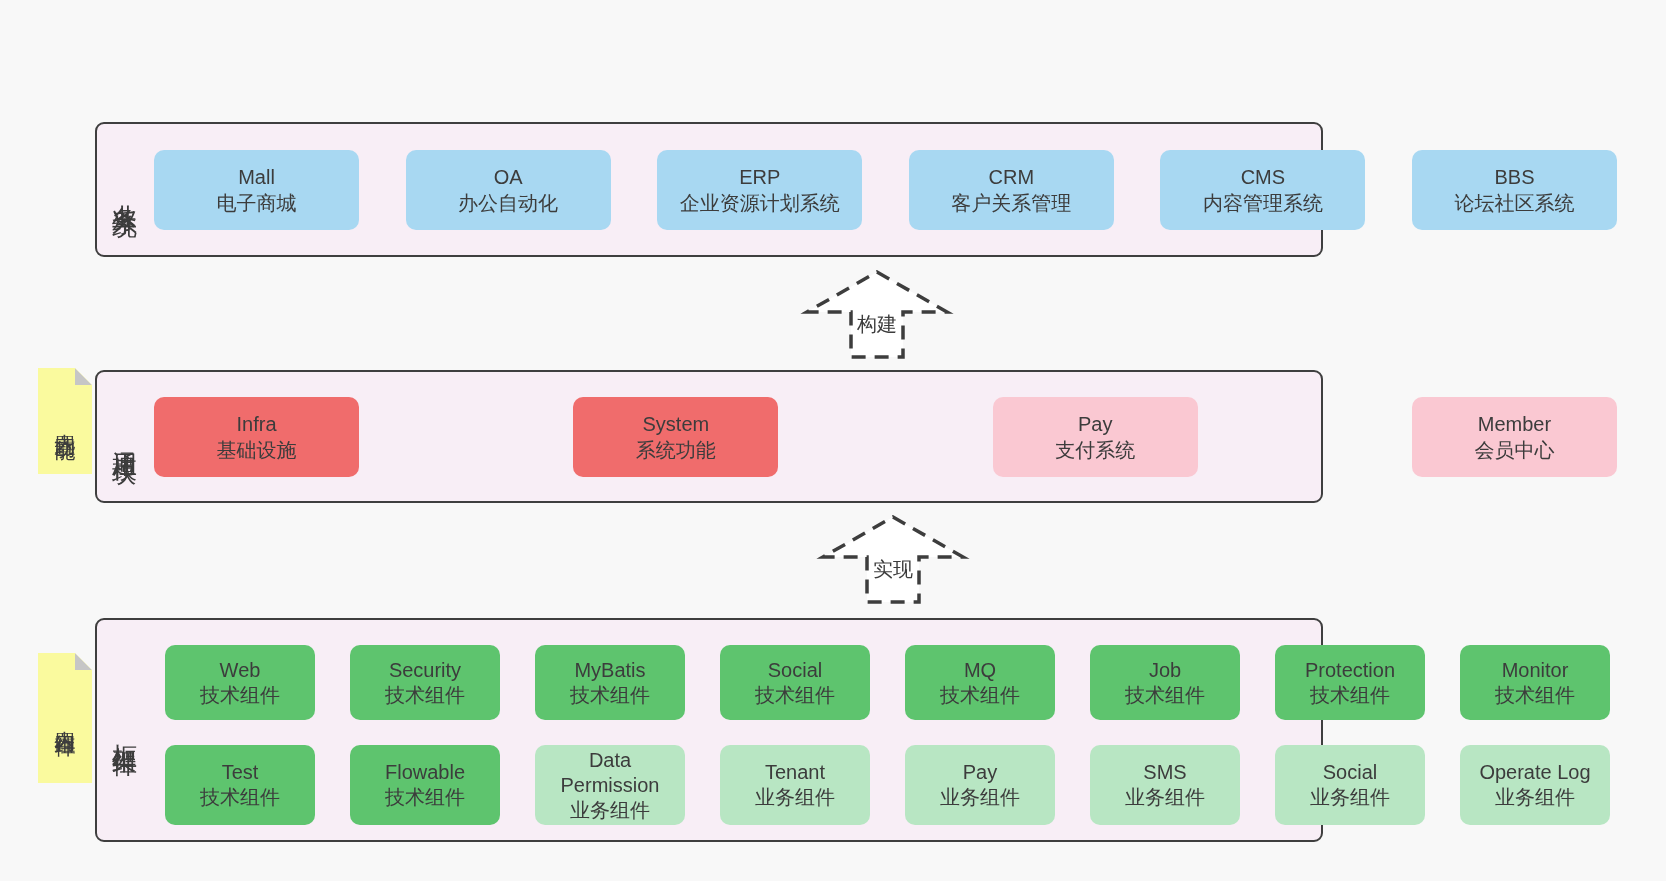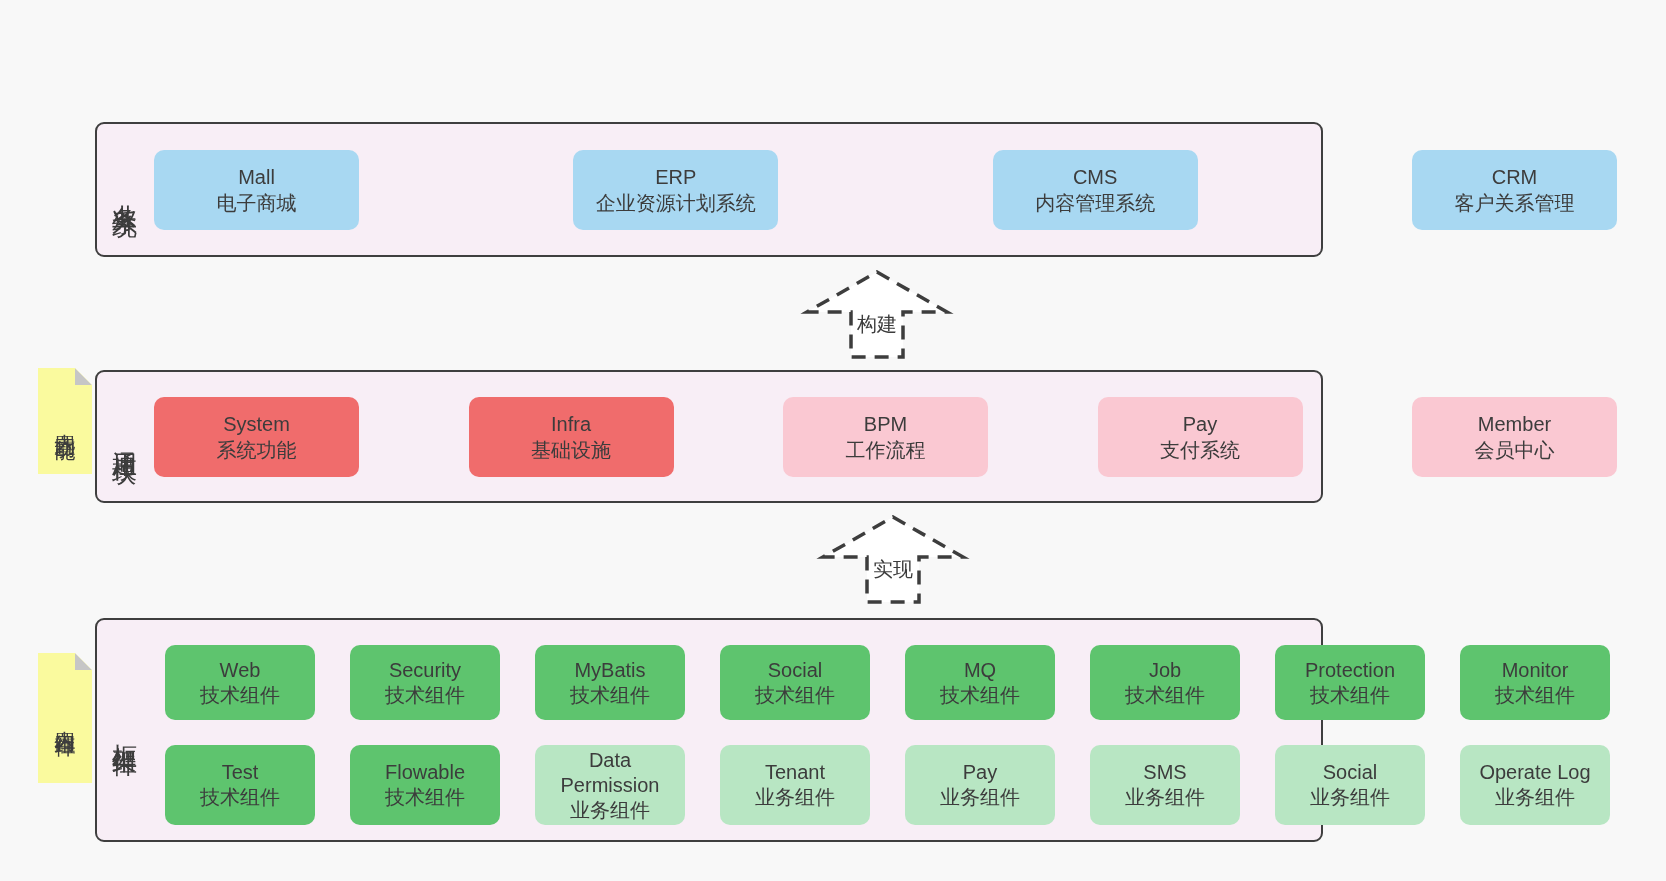--- a/index.html
+++ b/index.html
@@ -93,58 +93,62 @@
 <div class="canvas">
 
   <div class="band band1">
     <div class="vlabel">业务系统</div>
     <div class="boxzone">
       <div class="box blue">
         <span>Mall</span>
         <span>电子商城</span>
       </div>
       <div class="box blue">
+        <span>OA</span>
+        <span>办公自动化</span>
+      </div>
+      <div class="box blue">
         <span>ERP</span>
         <span>企业资源计划系统</span>
       </div>
       <div class="box blue">
+        <span>CRM</span>
+        <span>客户关系管理</span>
+      </div>
+      <div class="box blue">
         <span>CMS</span>
         <span>内容管理系统</span>
       </div>
       <div class="box blue">
-        <span>CRM</span>
-        <span>客户关系管理</span>
+        <span>BBS</span>
+        <span>论坛社区系统</span>
       </div>
     </div>
   </div>
 
   <svg class="arrow arrow1" width="165" height="100" viewBox="0 0 165 100">
     <polygon points="82,10 152,50 108,50 108,95 56,95 56,50 12,50" fill="#ffffff" stroke="#3d3d3d" stroke-width="3.5" stroke-dasharray="14 9"></polygon>
     <text x="82" y="69" text-anchor="middle" font-size="20" fill="#3c3c3c">构建</text>
   </svg>
 
   <div class="note note1">
     <div class="fold"></div>
     <div class="note-text">内置功能</div>
   </div>
 
   <div class="band band2">
     <div class="vlabel">通用模块</div>
     <div class="boxzone">
       <div class="box red">
+        <span>Infra</span>
+        <span>基础设施</span>
+      </div>
+      <div class="box red">
         <span>System</span>
         <span>系统功能</span>
-      </div>
-      <div class="box red">
-        <span>Infra</span>
-        <span>基础设施</span>
-      </div>
-      <div class="box pink">
-        <span>BPM</span>
-        <span>工作流程</span>
       </div>
       <div class="box pink">
         <span>Pay</span>
         <span>支付系统</span>
       </div>
       <div class="box pink">
         <span>Member</span>
         <span>会员中心</span>
       </div>
     </div>

